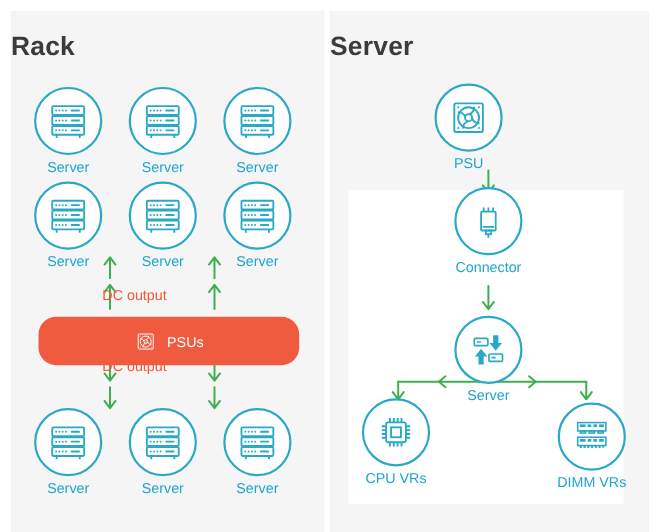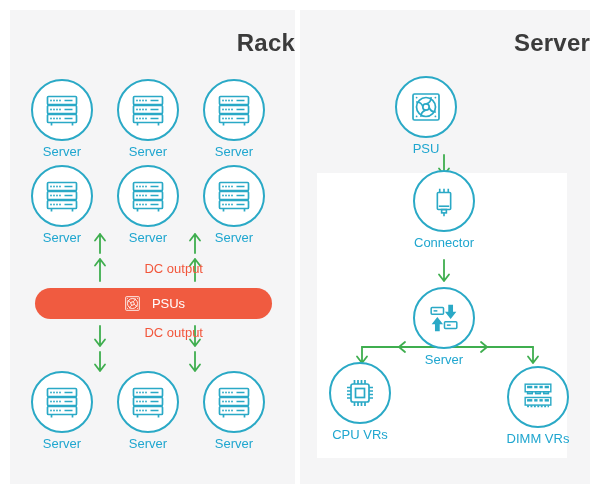--- a/index.html
+++ b/index.html
@@ -9,38 +9,38 @@
   *{box-sizing:border-box;}
   html,body{margin:0;padding:0;}
   body{
     width:600px;height:484px;position:relative;background:#ffffff;
     font-family:"Liberation Sans",sans-serif;overflow:hidden;
   }
   .panel{position:absolute;top:10px;height:474px;background:var(--panel-bg);z-index:0;}
   #rack-panel{left:10px;width:285px;}
   #server-panel{left:300px;width:290px;}
   .panel-title{
-    position:absolute;top:29px;left:0;width:100%;text-align:right;
+    position:absolute;top:29px;left:0;width:100%;text-align:left;
     font-size:24px;font-weight:bold;color:var(--title-text);z-index:3;letter-spacing:.2px;
   }
   #rack-title{left:10px;width:285px;}
   #server-title{left:300px;width:290px;}
   .inner-box{position:absolute;left:317px;top:173px;width:250px;height:285px;background:#ffffff;z-index:1;}
   #arrow-layer{position:absolute;left:0;top:0;z-index:2;color:var(--green);}
   .node{position:absolute;width:84px;display:flex;flex-direction:column;align-items:center;z-index:3;}
   .circle{
     width:62px;height:62px;border-radius:50%;border:2px solid var(--teal);
     background:#ffffff;display:flex;align-items:center;justify-content:center;color:var(--teal);
   }
   .node-label{margin-top:3px;font-size:13px;line-height:15px;color:var(--teal-text);white-space:nowrap;}
-  .dc-label{position:absolute;width:110px;text-align:right;font-size:13px;color:var(--dc-text);z-index:3;}
+  .dc-label{position:absolute;width:110px;text-align:left;font-size:13px;color:var(--dc-text);z-index:3;}
   #dc-label-top{left:93px;top:261px;}
   #dc-label-bottom{left:93px;top:325px;}
   .psu-pill{
-    position:absolute;left:35px;top:288px;width:237px;height:31px;border-radius:16px;
+    position:absolute;left:35px;top:288px;width:237px;height:44px;border-radius:16px;
     background:var(--orange);display:flex;align-items:center;justify-content:center;gap:9px;z-index:3;
   }
   .psu-pill svg{color:#ffffff;display:block;}
   .pill-label{font-size:13px;color:#ffffff;}
   svg.icon{display:block;}
 </style>
 </head>
 <body>
 
 <svg width="0" height="0" style="position:absolute" aria-hidden="true">

